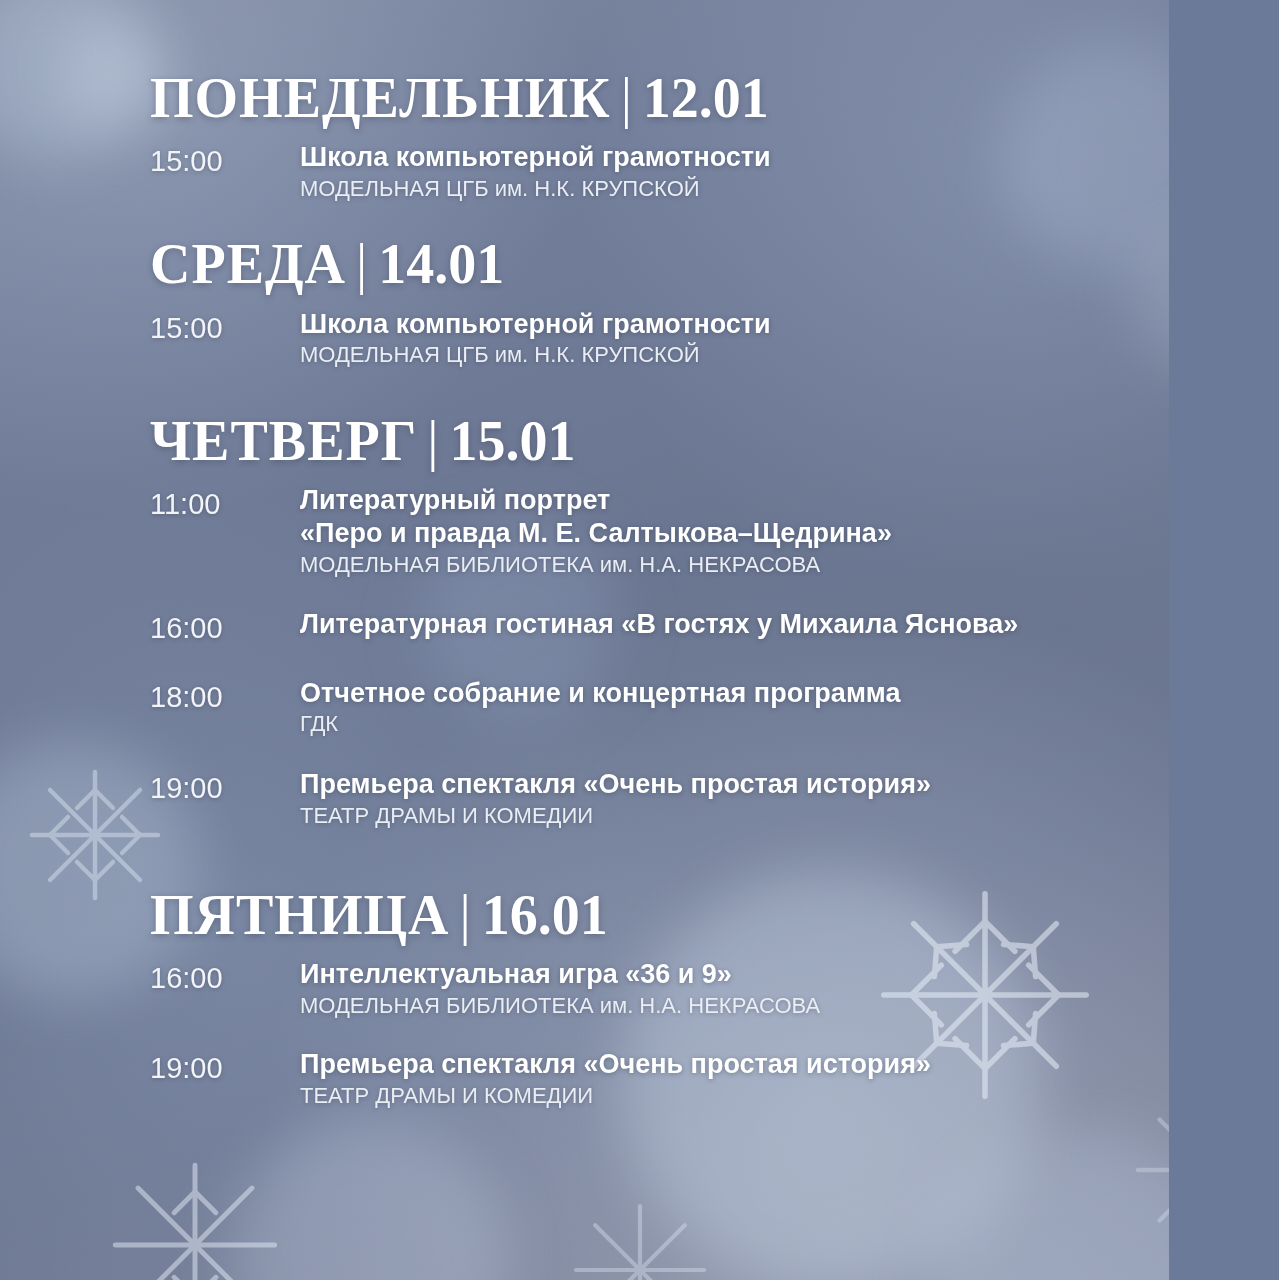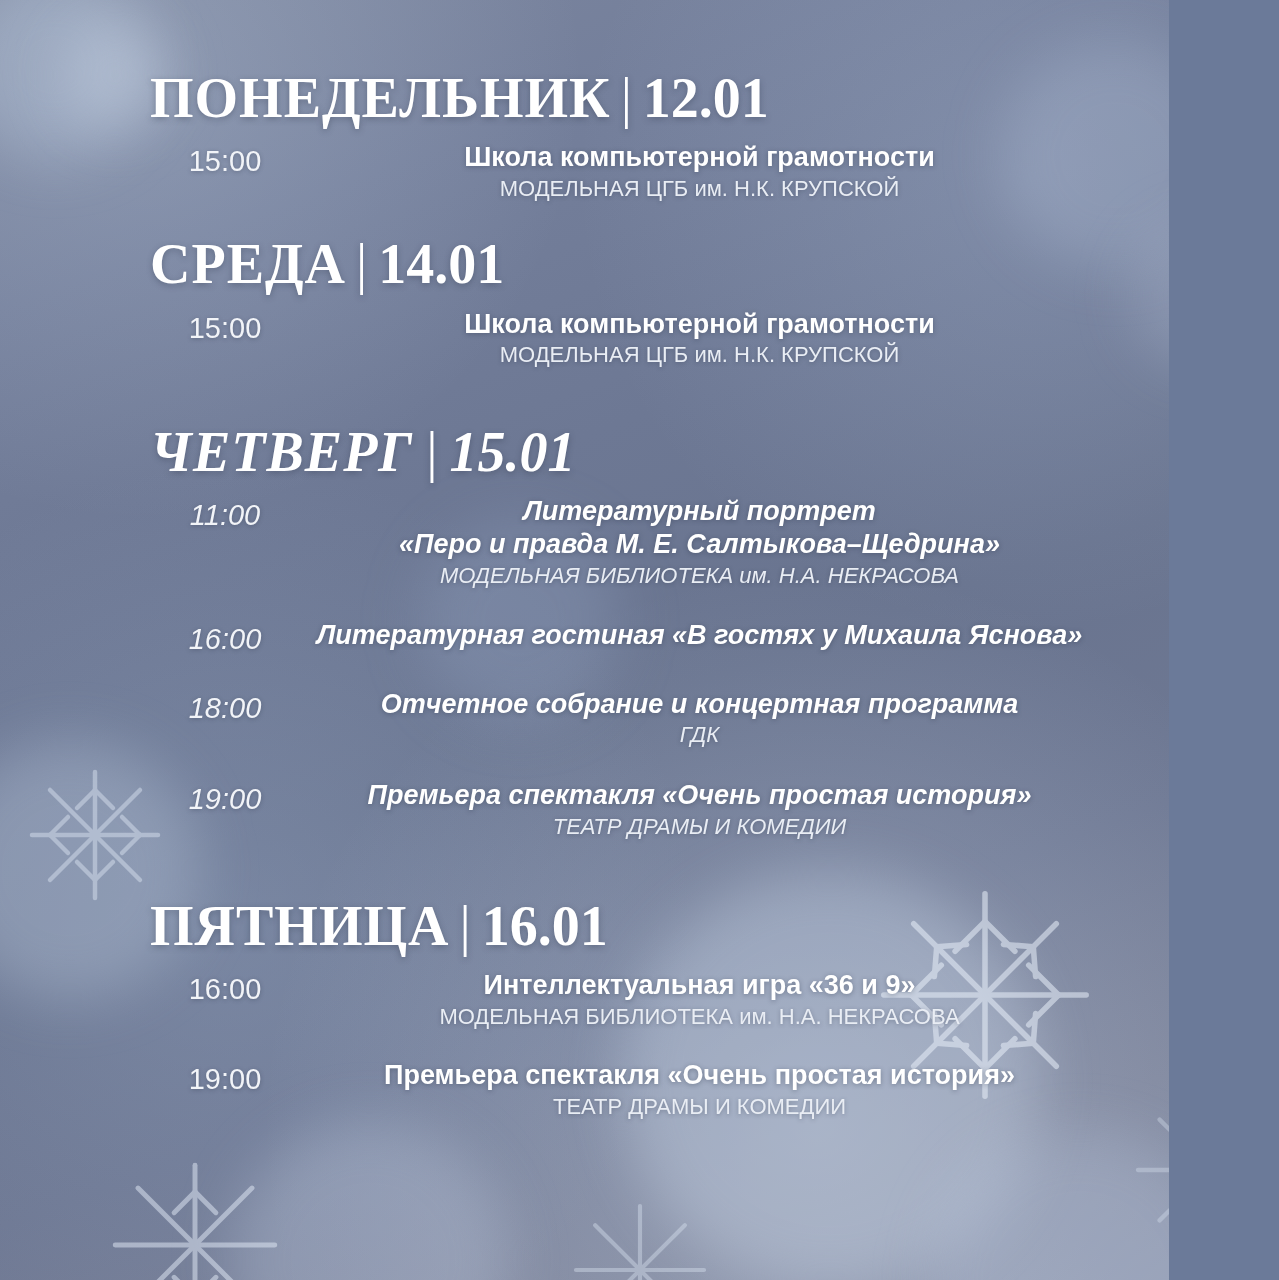--- a/index.html
+++ b/index.html
@@ -69,21 +69,20 @@
   }
 
   .day-block { margin-bottom: 18px; }
 
   .events { margin-top: 14px; }
 
   .event {
     display: flex;
     align-items: flex-start;
     margin-bottom: 22px;
-    text-align: center;
   }
   .event .time {
     flex: 0 0 150px;
     color: #f2f4f8;
     font-size: 29px;
     line-height: 1.25;
     font-weight: 400;
     padding-top: 2px;
     text-shadow: 0 1px 4px rgba(40,50,70,0.35);
   }
@@ -101,21 +100,21 @@
     color: #e9edf4;
     font-size: 22px;
     line-height: 1.2;
     font-weight: 400;
     text-shadow: 0 1px 4px rgba(40,50,70,0.35);
   }
 
   
   #day-0 { margin-top: 10px; }
   #day-1 { margin-top: 34px; }
-  #day-2 { margin-top: 55px; font-style: italic; }
+  #day-2 { margin-top: 44px; }
   #day-3 { margin-top: 58px; }
   #day-3 .event { margin-bottom: 28px; }
   #day-2 .event { margin-bottom: 30px; }
 </style>
 </head>
 <body>
 
 <div class="poster">
 
   <div class="blob" style="left:-40px; top:-30px; width:190px; height:190px; background:rgba(200,214,234,0.30);"></div>

